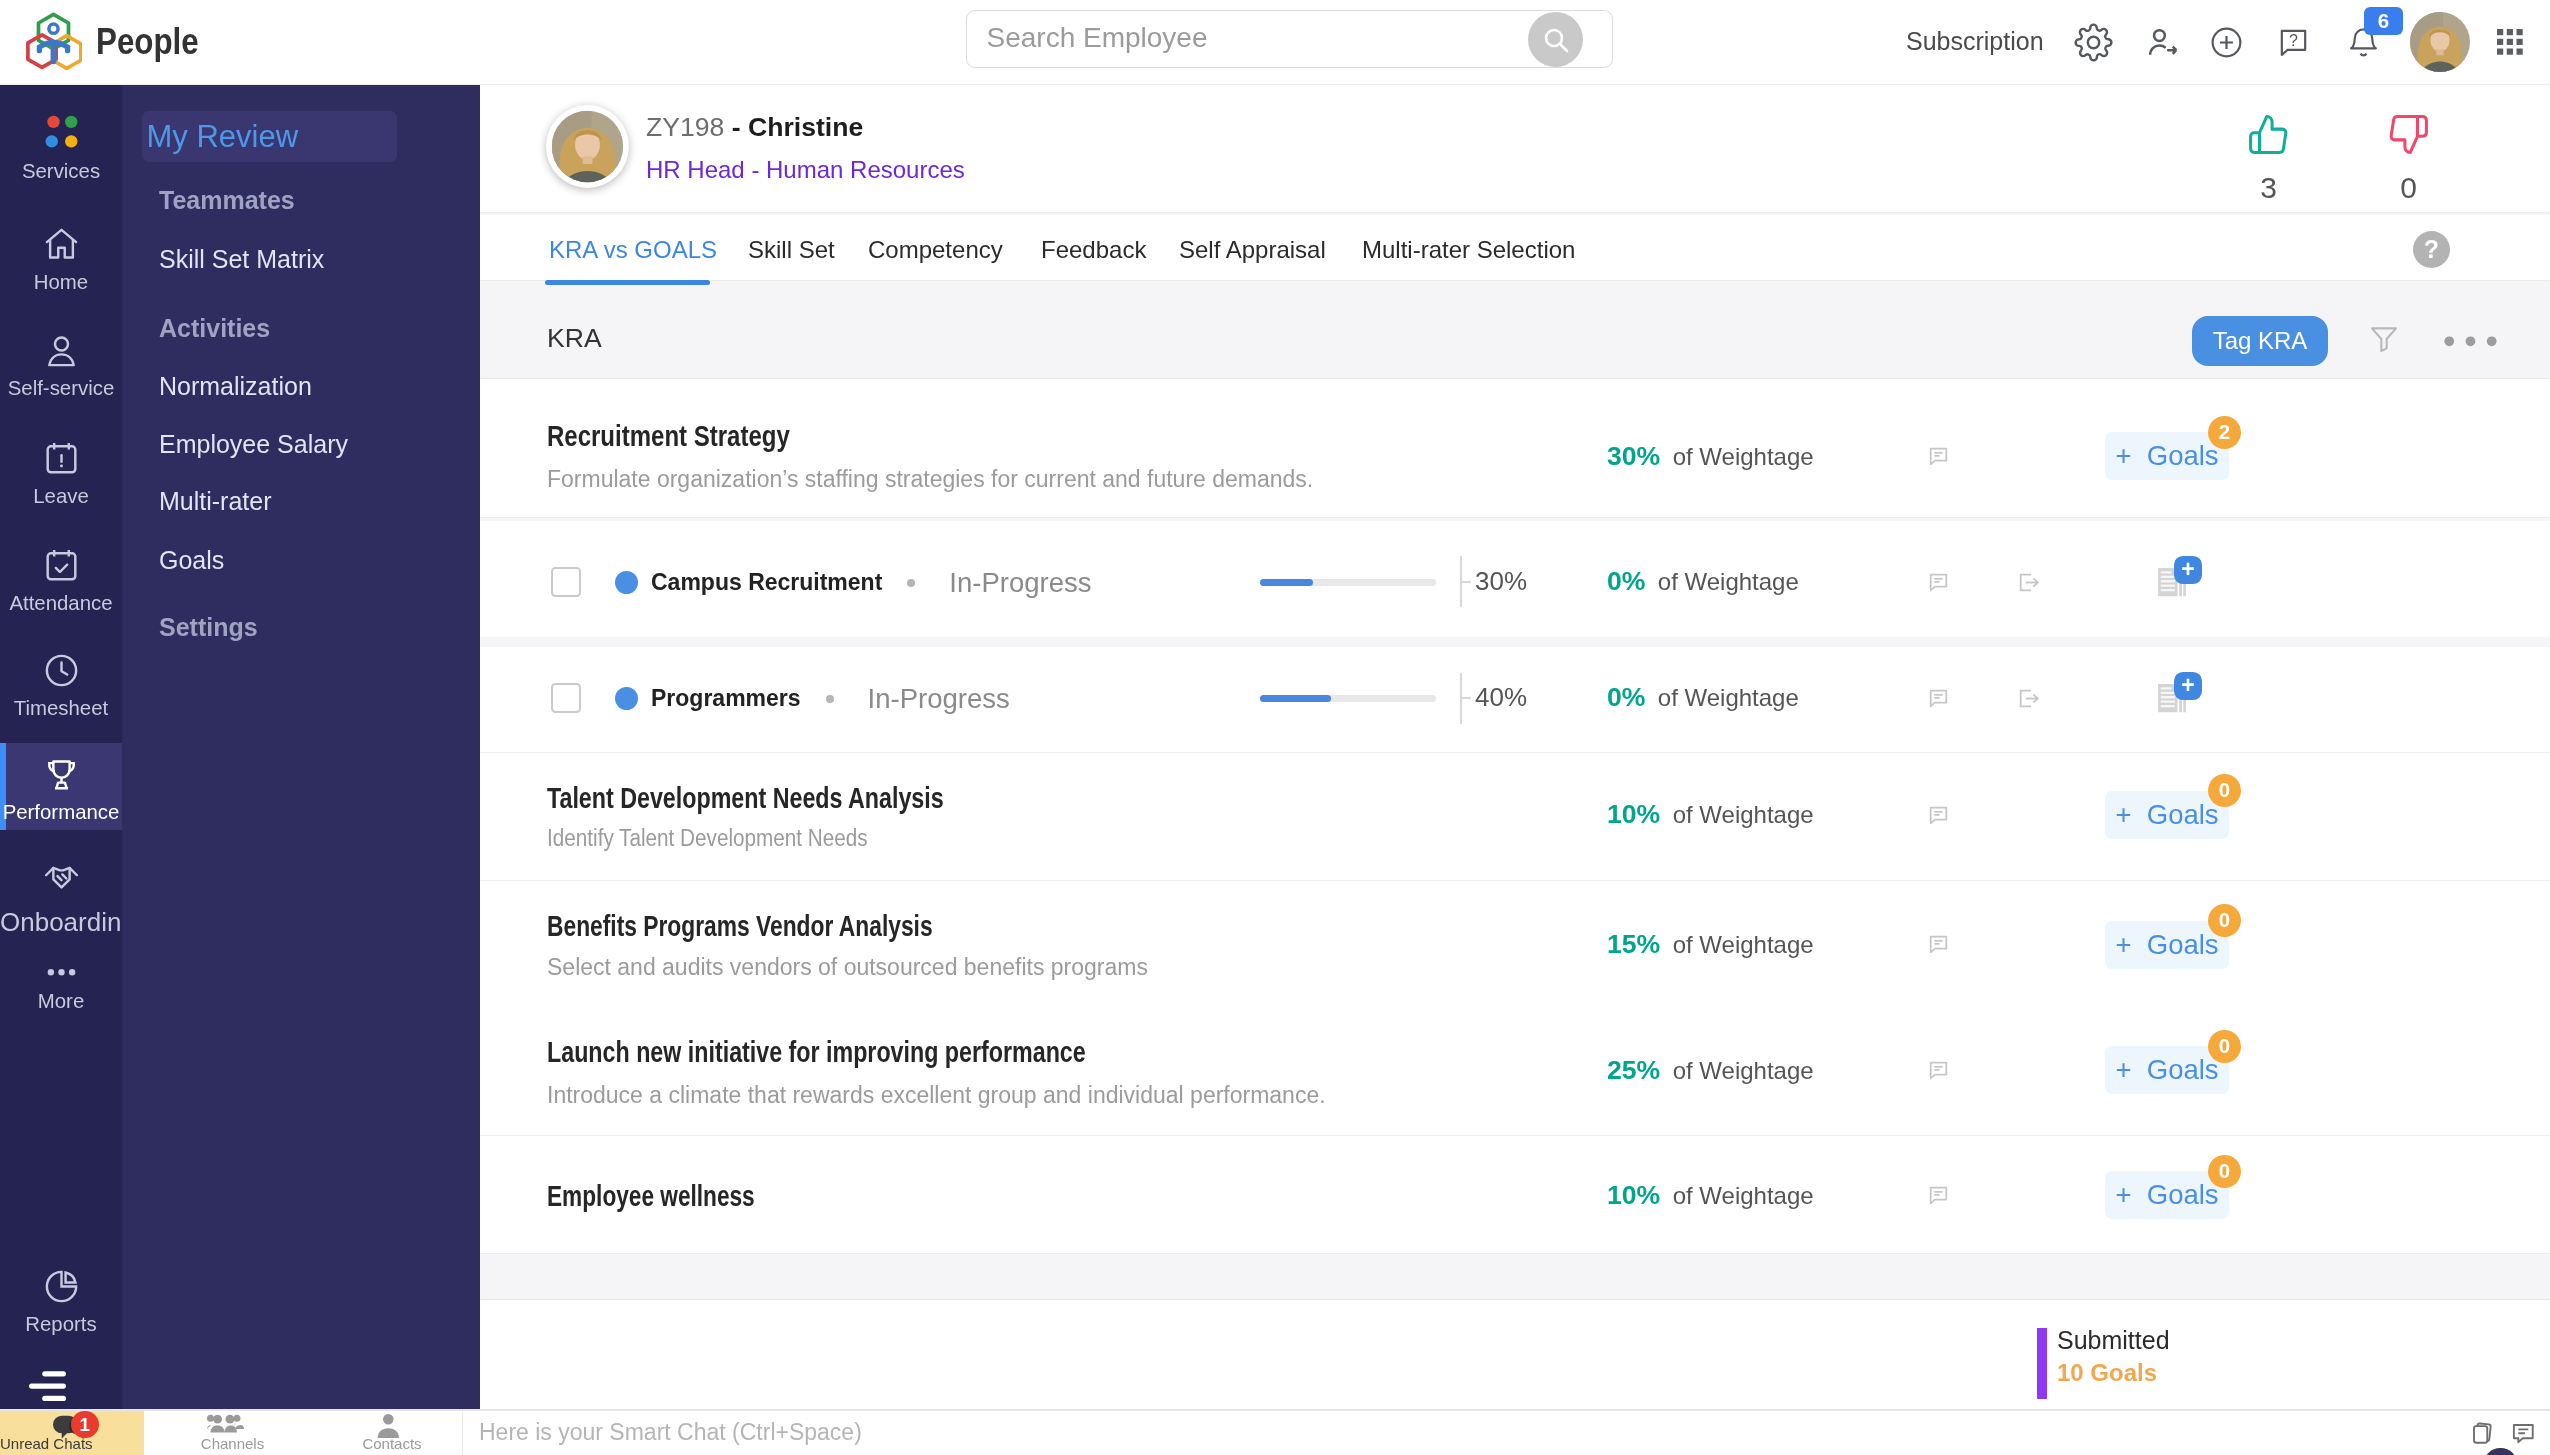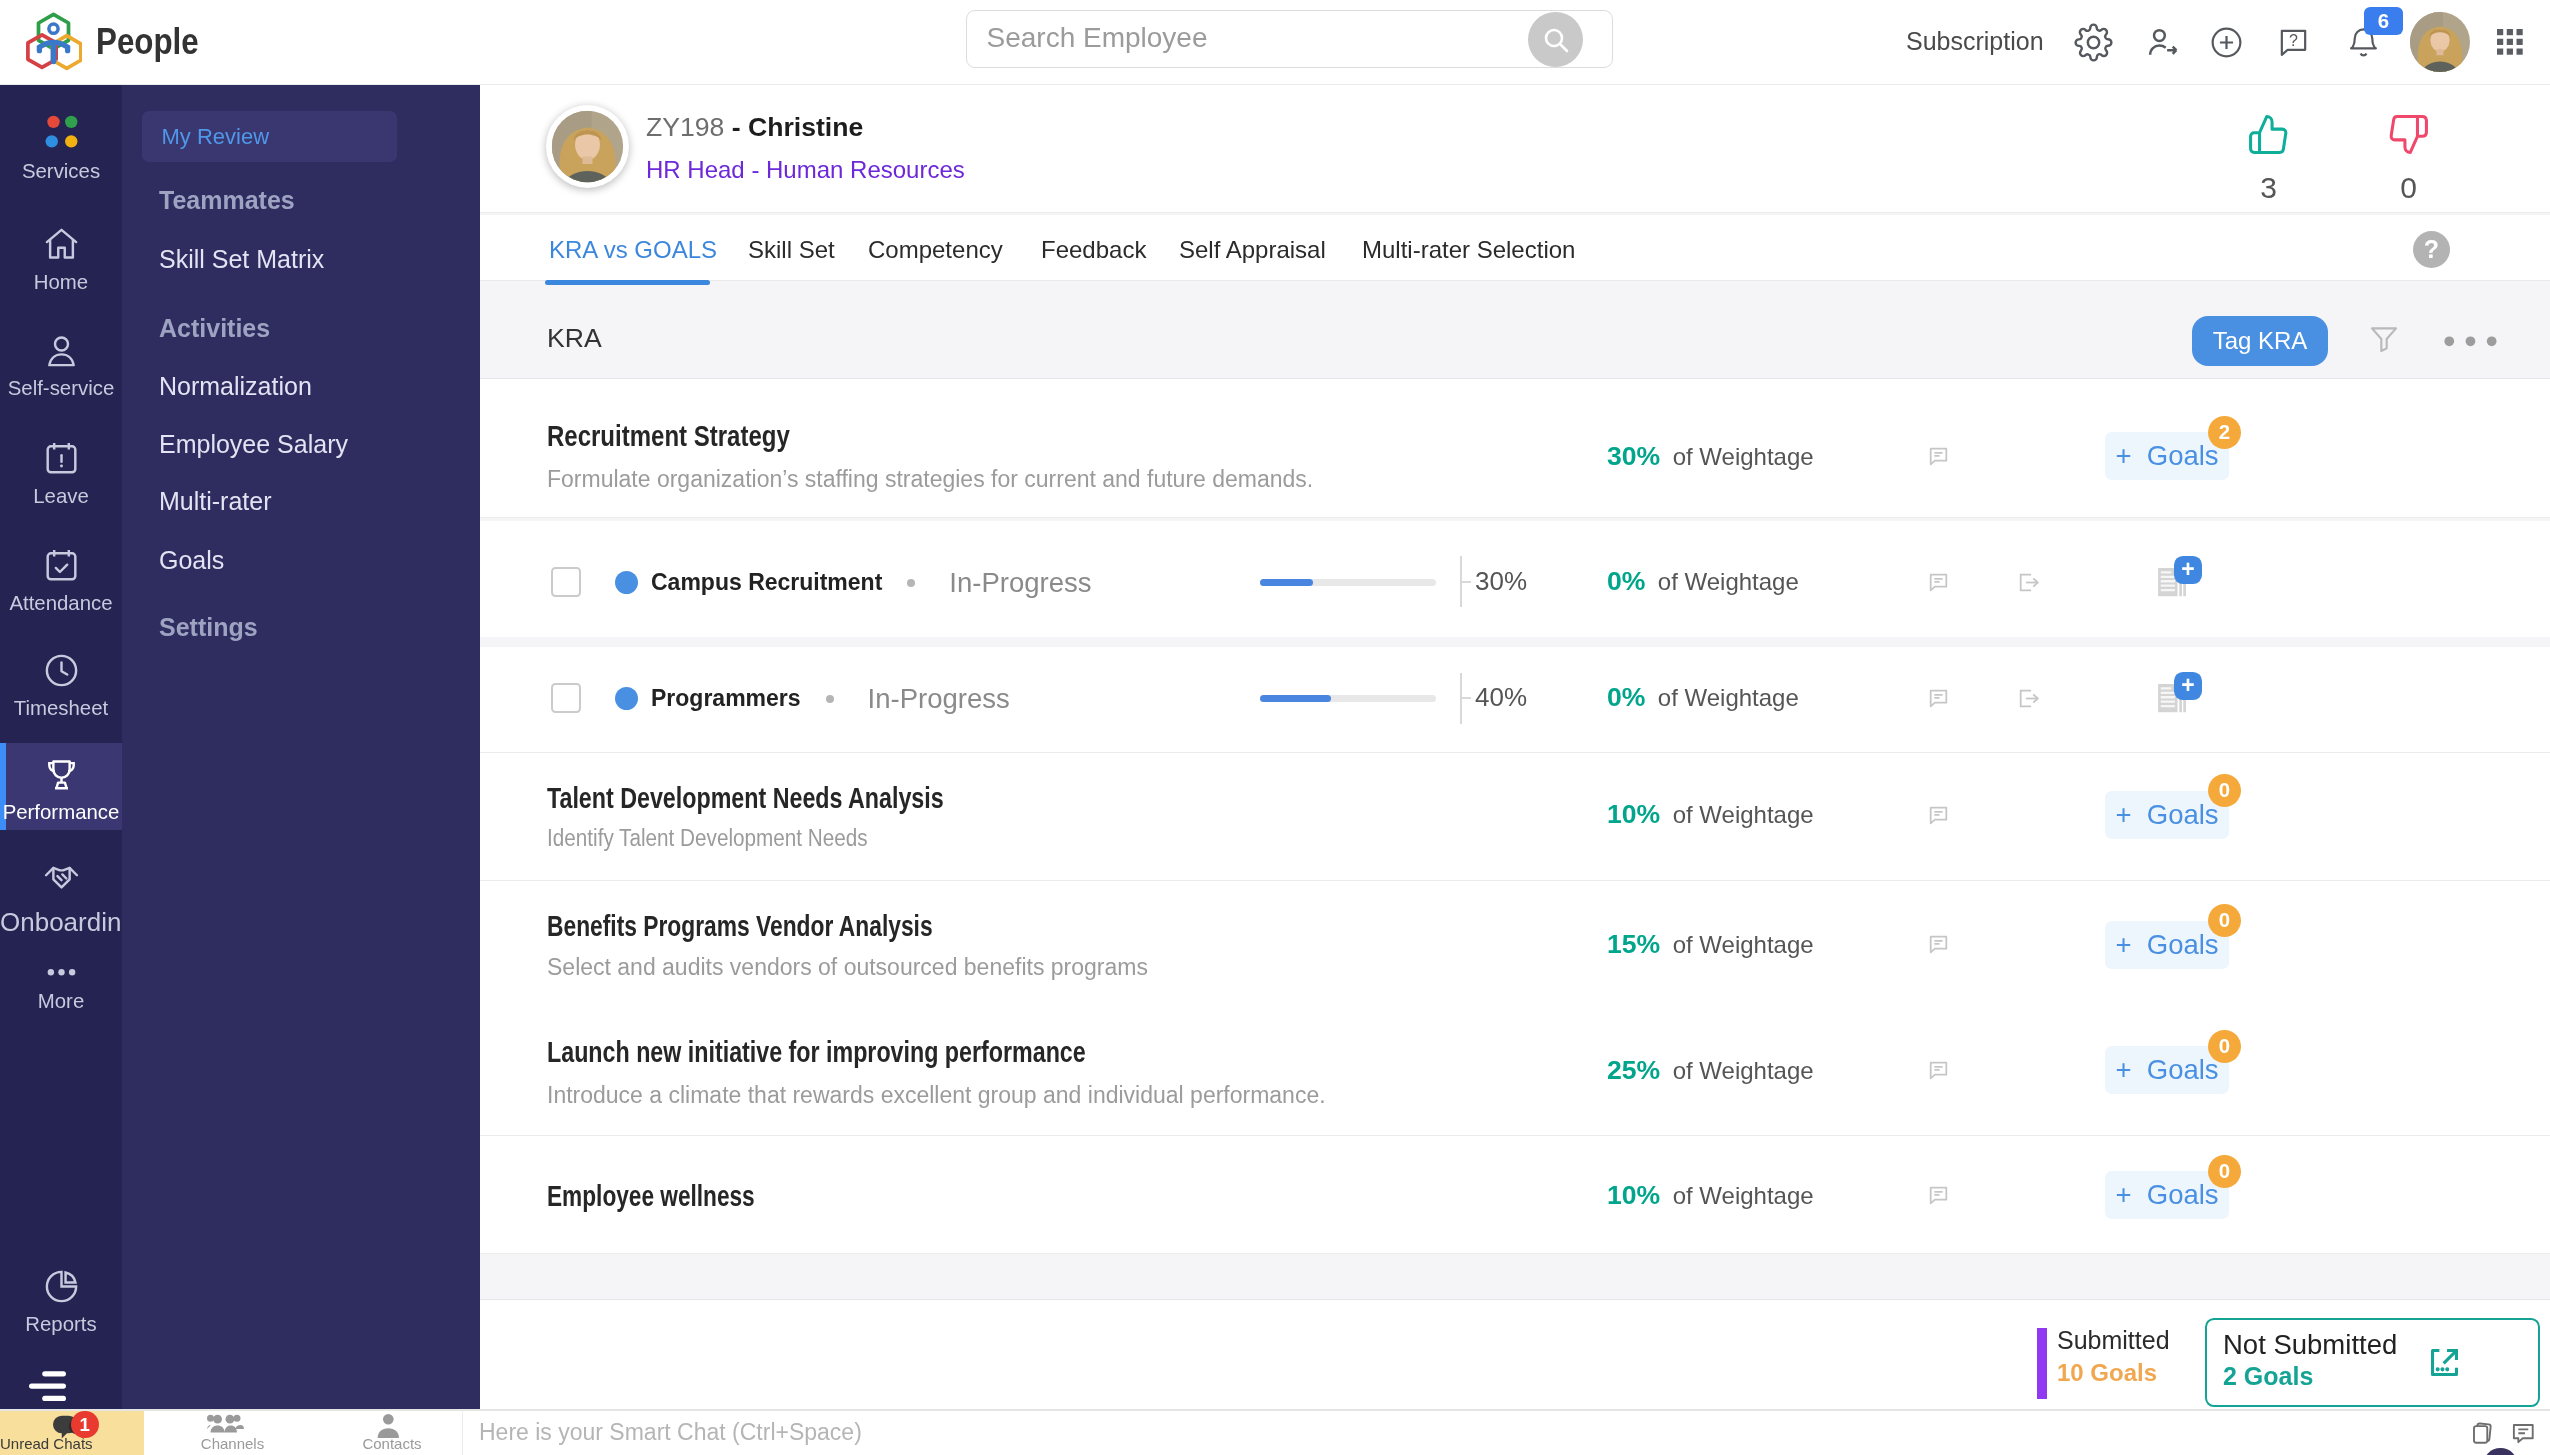--- a/index.html
+++ b/index.html
@@ -185,21 +185,21 @@
     <svg width="39" height="39" viewBox="0 0 24 24" fill="none" stroke="#ffffff" stroke-width="1.5">
         <path d="M7 4h10v5a5 5 0 0 1-10 0z" stroke-linejoin="round"></path>
         <path d="M7 5H4.5v1.5A3.5 3.5 0 0 0 8 10M17 5h2.5v1.5A3.5 3.5 0 0 1 16 10"></path>
         <path d="M12 14v3m-4 3.5h8m-7-.5.9-3h4.2l.9 3" stroke-linejoin="round"></path>
       </svg>
     <div style="color:#fff;font-size:20.4px;margin-top:3.5px">Performance</div>
   </div>
 </div>
 
 <div class="abs" style="left:122px;top:85px;width:358px;height:1324px;background:#2f2c60;z-index:3">
-  <div class="abs fc" style="left:19.5px;top:26px;width:255px;height:51px;background:#3a3770;border-radius:7px;padding-left:20px;color:#4f97e8;font-size:22px">My Review</div>
+  <div class="abs fc" style="left:19.5px;top:26px;width:255px;height:51px;background:#3a3770;border-radius:7px;padding-left:5px;color:#4f97e8;font-size:31px">My Review</div>
   <div class="abs fc" style="left:37px;top:98px;height:35px;font-size:25px;font-weight:bold;color:#9fa3c2">Teammates</div>
   <div class="abs fc" style="left:37px;top:157px;height:35px;font-size:25px;color:#e2e4f3">Skill Set Matrix</div>
   <div class="abs fc" style="left:37px;top:226px;height:35px;font-size:25px;font-weight:bold;color:#9fa3c2">Activities</div>
   <div class="abs fc" style="left:37px;top:284px;height:35px;font-size:25px;color:#e2e4f3">Normalization</div>
   <div class="abs fc" style="left:37px;top:342px;height:35px;font-size:25px;color:#e2e4f3">Employee Salary</div>
   <div class="abs fc" style="left:37px;top:399px;height:35px;font-size:25px;color:#e2e4f3">Multi-rater</div>
   <div class="abs fc" style="left:37px;top:458px;height:35px;font-size:25px;color:#e2e4f3">Goals</div>
   <div class="abs fc" style="left:37px;top:525px;height:35px;font-size:25px;font-weight:bold;color:#9fa3c2">Settings</div>
 </div>
 
@@ -405,30 +405,20 @@
       <path d="M8 8.5h8M8 11.5h5"></path>
     </svg>
     <div class="abs fcc" style="left:1625px;top:1086px;width:124px;height:48px;background:#edf5fd;border-radius:7px;color:#4a90e2;font-size:27.5px">+&nbsp;&nbsp;Goals</div>
     <div class="abs fcc" style="left:1728px;top:1070px;width:33px;height:33px;border-radius:50%;background:#f5a93b;color:#fff;font-size:20.4px;font-weight:bold">0</div>
 </div>
 
 <div class="abs" style="left:480px;top:1299px;width:2070px;height:110px;background:#fff;border-top:1.8px solid #e5e5e5;z-index:2">
   <div class="abs" style="left:1557px;top:27.5px;width:9.7px;height:71px;background:#9139f2"></div>
   <div class="abs fc" style="left:1577px;top:23px;height:35px;font-size:25px;color:#2b2b2b">Submitted</div>
   <div class="abs fc" style="left:1577px;top:55px;height:35px;font-size:24px;font-weight:bold;color:#f0a750">10 Goals</div>
-  <div class="abs" style="left:1725px;top:17.7px;width:335px;height:89px;border:2.7px solid #14a394;border-radius:8.9px;background:#fff">
-    <div class="abs fc" style="left:16px;top:8px;height:35px;font-size:27.5px;color:#222">Not Submitted</div>
-    <div class="abs fc" style="left:16px;top:39px;height:35px;font-size:25px;font-weight:bold;color:#14a394">2 Goals</div>
-    <svg class="abs" style="left:217px;top:22px" width="41" height="41" viewBox="0 0 24 24" fill="none" stroke="#14a394" stroke-width="1.8">
-        <path d="M9 5H5v14h14v-4" stroke-linejoin="round"></path>
-        <path d="M13.5 5H19v5.5"></path>
-        <path d="M19 5l-7.5 7.5"></path>
-        <path d="M8 16h.01M10.8 16h.01M13.6 16h.01" stroke-width="2.4" stroke-linecap="round"></path>
-      </svg>
-  </div>
 </div>
 
 <div class="abs" style="left:0;top:1409px;width:2550px;height:46px;background:#fff;z-index:6">
   <div class="abs" style="left:0;top:0;width:2550px;height:1.8px;background:#e5e5e5"></div>
   <div class="abs" style="left:0;top:1.8px;width:144px;height:44px;background:#f8df9c"></div>
   <svg class="abs" style="left:51px;top:5.3px" width="39" height="28" viewBox="0 0 44 32">
       <path d="M2 12a10 10 0 0 1 10-10h8a10 10 0 0 1 0 20h-2l-6 6v-6h-0a10 10 0 0 1-10-10z" fill="#3c3c3c"></path>
       <path d="M20 14a9 9 0 0 1 9-9h5a9 9 0 0 1 0 18h-1l5 6-9-6h-0a9 9 0 0 1-9-9z" fill="#2b2b2b"></path>
     </svg>
   <div class="abs fcc" style="left:71px;top:1.8px;width:27.5px;height:27.5px;border-radius:50%;background:#e93a2f;color:#fff;font-size:18.6px;font-weight:bold">1</div>

